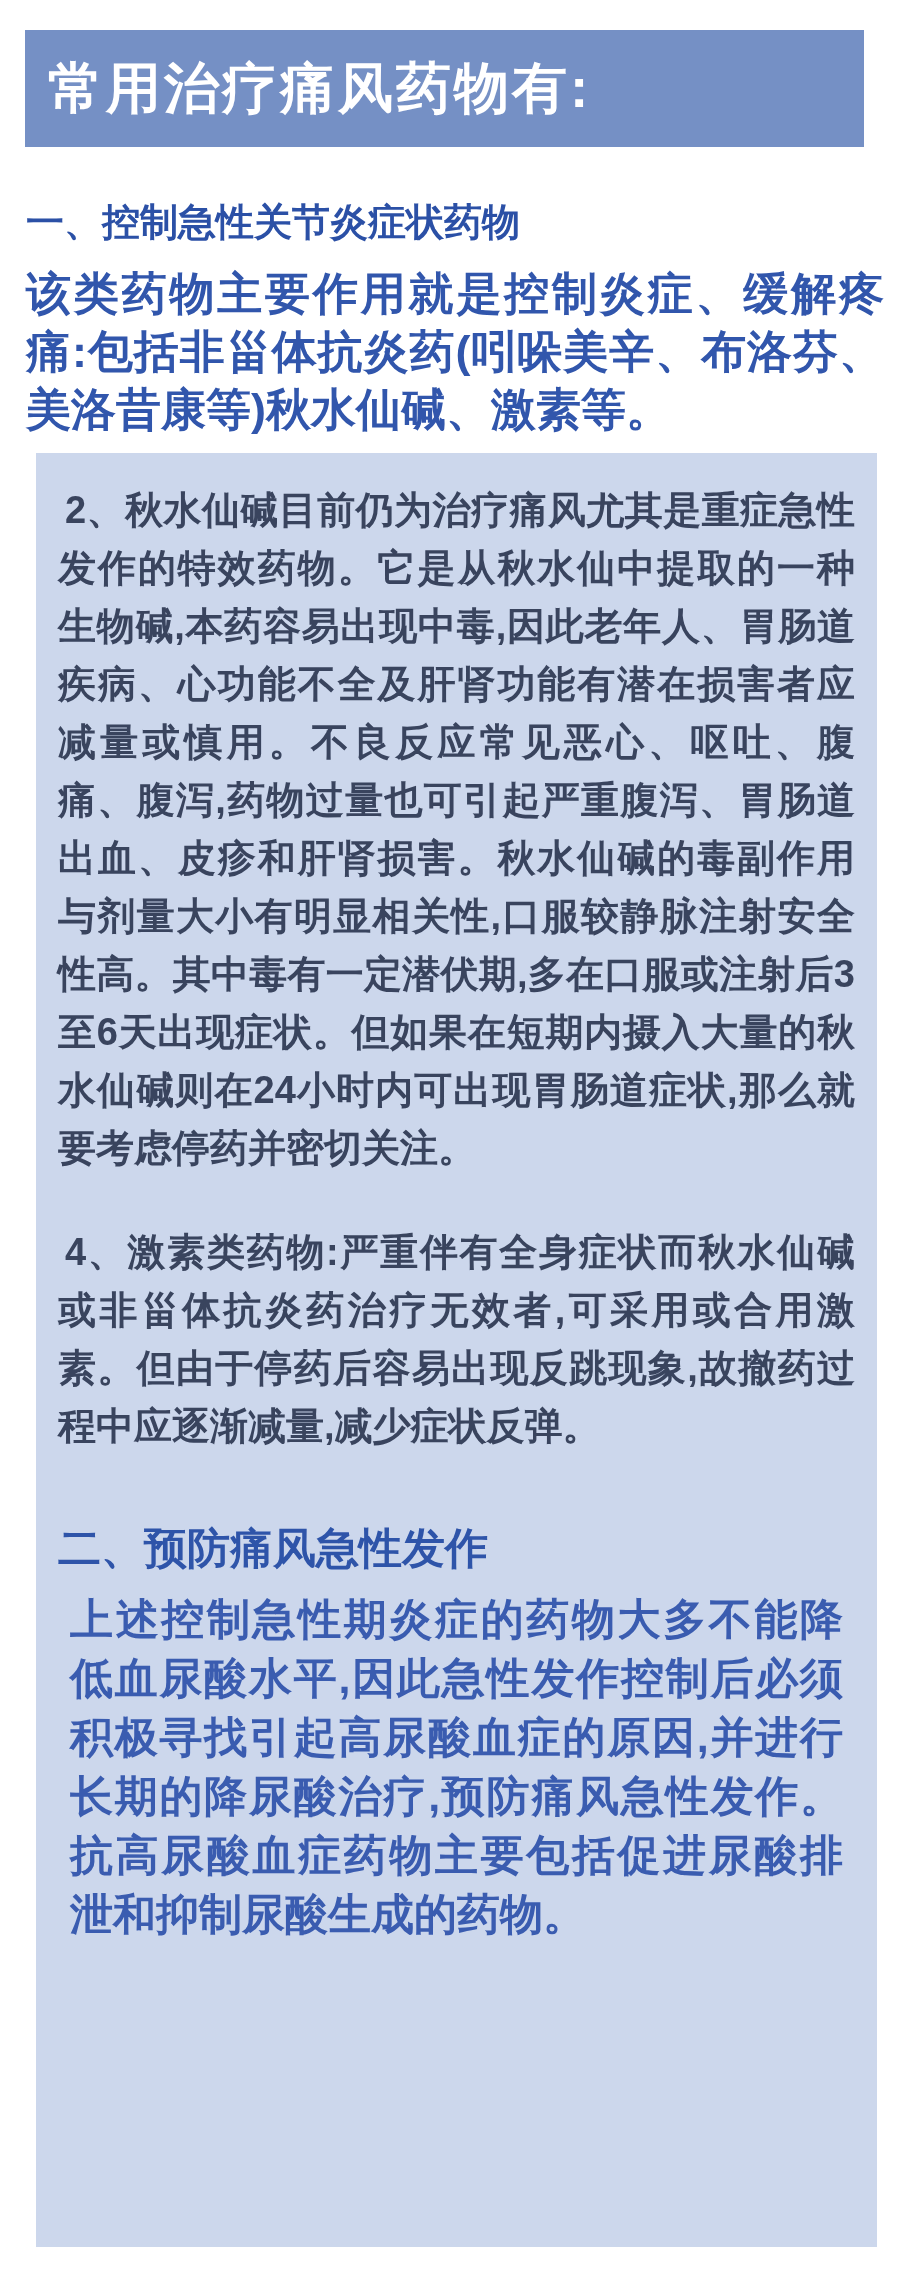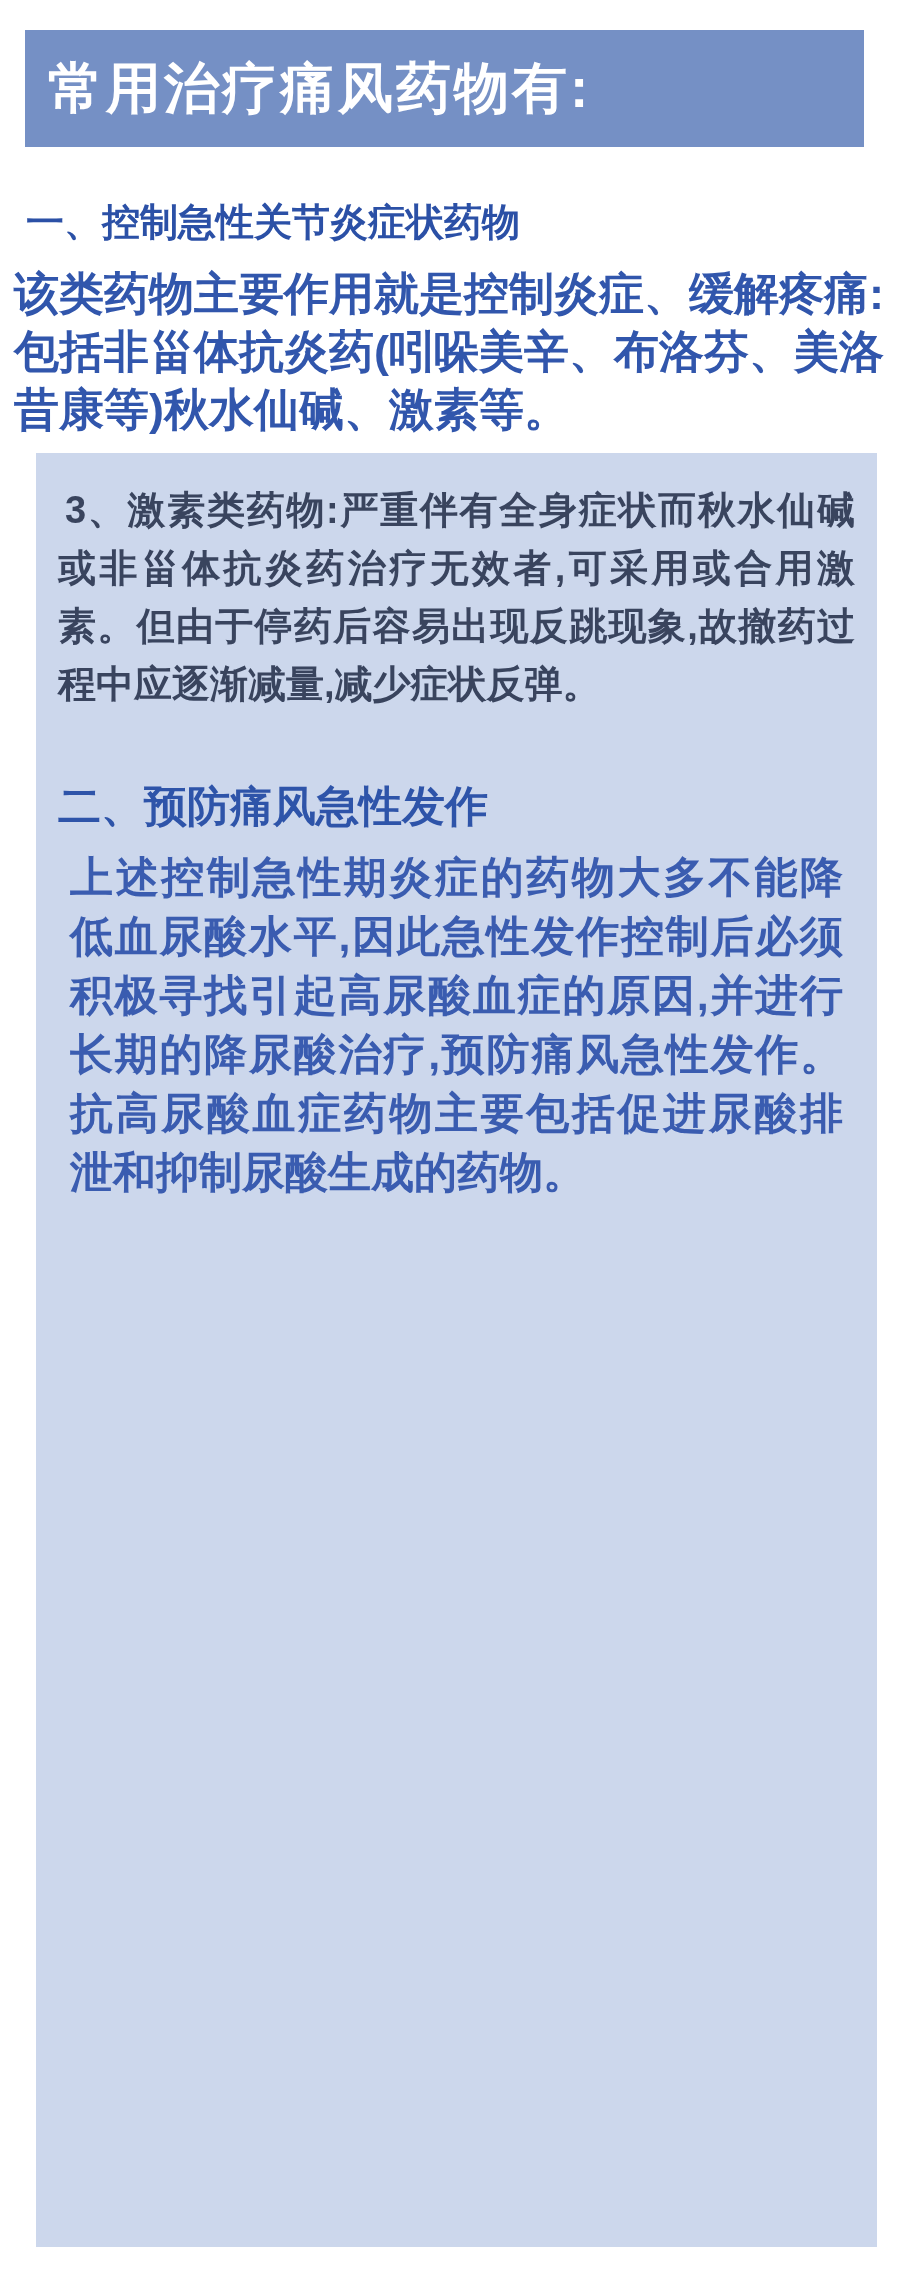--- a/index.html
+++ b/index.html
@@ -31,21 +31,21 @@
     letter-spacing:3px;
     color:#ffffff;
     text-align:center;
   }
   .s1-heading{
     margin:46px 36px 0 26px;
     font-size:38px;line-height:58px;
     color:var(--heading-text);
   }
   .intro{
-    margin:14px 28px 0 14px;
+    margin:14px 28px 0 26px;
     font-size:45px;line-height:58px;
     text-align:justify;
     color:var(--intro-text);
   }
   .info-box{
     margin:14px 35px 0 36px;
     width:841px;
     min-height:1794px;
     background:var(--box-bg);
     padding:28px 22px 40px 22px;
@@ -78,22 +78,23 @@
     <h1>常用治疗痛风药物有:</h1>
   </header>
 
   <h2 class="s1-heading">一、控制急性关节炎症状药物</h2>
 
   <p class="intro">该类药物主要作用就是控制炎症、缓解疼痛:包括非甾体抗炎药(吲哚美辛、布洛芬、美洛昔康等)秋水仙碱、激素等。</p>
 
   <section class="info-box">
 
 
+    <p class="box-item">2、秋水仙碱目前仍为治疗痛风尤其是重症急性发作的特效药物。它是从秋水仙中提取的一种生物碱,本药容易出现中毒,因此老年人、胃肠道疾病、心功能不全及肝肾功能有潜在损害者应减量或慎用。不良反应常见恶心、呕吐、腹痛、腹泻,药物过量也可引起严重腹泻、胃肠道出血、皮疹和肝肾损害。秋水仙碱的毒副作用与剂量大小有明显相关性,口服较静脉注射安全性高。其中毒有一定潜伏期,多在口服或注射后3至6天出现症状。但如果在短期内摄入大量的秋水仙碱则在24小时内可出现胃肠道症状,那么就要考虑停药并密切关注。</p>
 
-    <p class="box-item">3、激素类药物:严重伴有全身症状而秋水仙碱或非甾体抗炎药治疗无效者,可采用或合用激素。但由于停药后容易出现反跳现象,故撤药过程中应逐渐减量,减少症状反弹。</p>
+    <p class="box-item">4、激素类药物:严重伴有全身症状而秋水仙碱或非甾体抗炎药治疗无效者,可采用或合用激素。但由于停药后容易出现反跳现象,故撤药过程中应逐渐减量,减少症状反弹。</p>
 
     <h2 class="s2-heading">二、预防痛风急性发作</h2>
 
     <p class="s2-body">上述控制急性期炎症的药物大多不能降低血尿酸水平,因此急性发作控制后必须积极寻找引起高尿酸血症的原因,并进行长期的降尿酸治疗,预防痛风急性发作。抗高尿酸血症药物主要包括促进尿酸排泄和抑制尿酸生成的药物。</p>
 
   </section>
 
 </div>
 
 </body></html>

